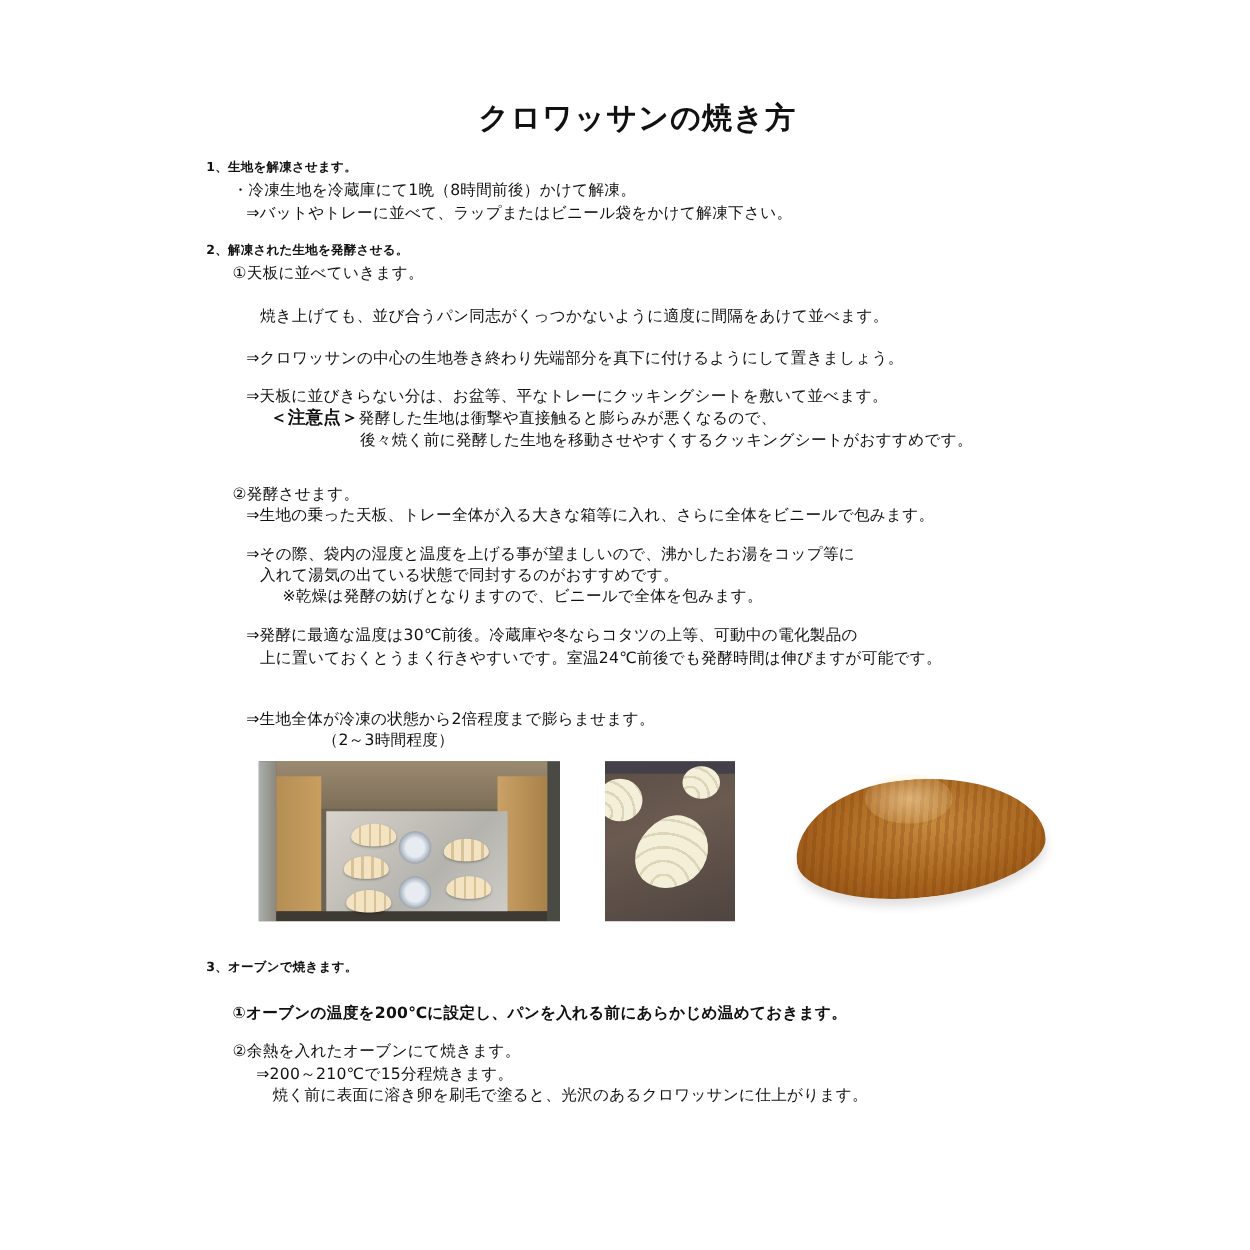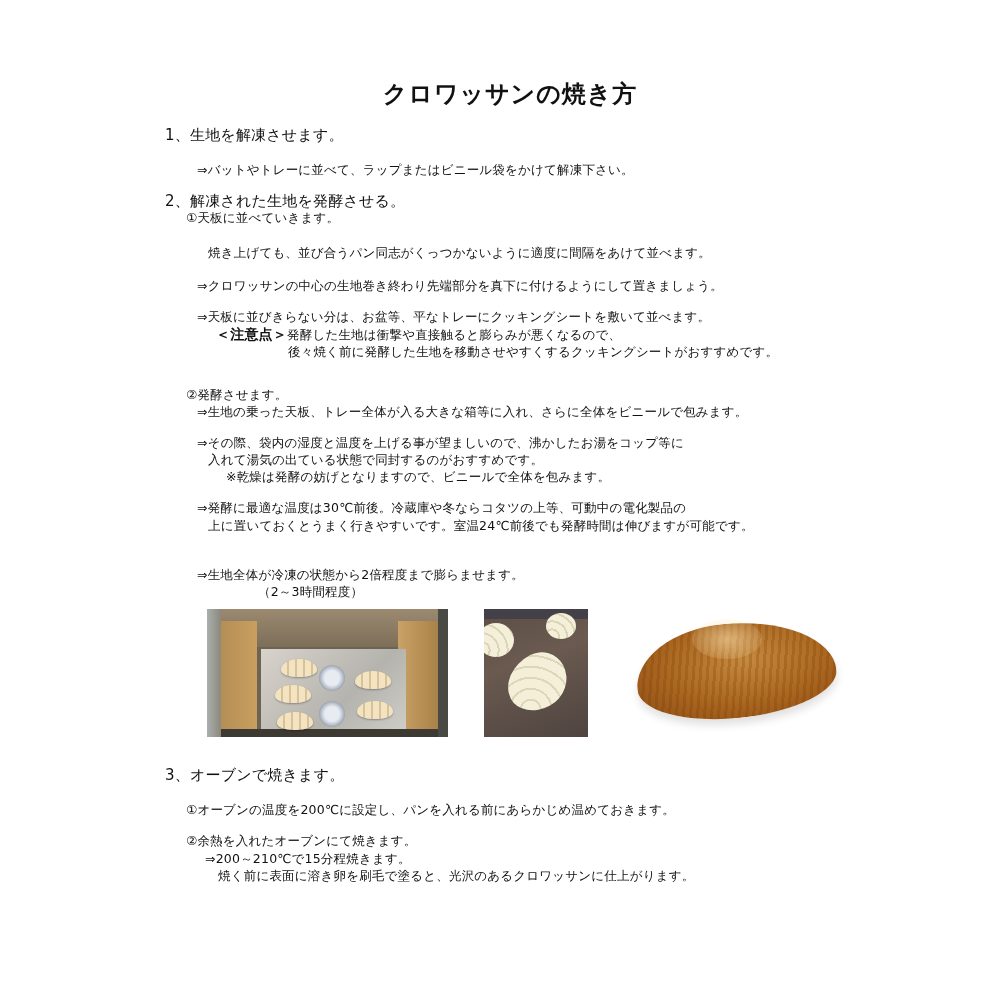--- a/index.html
+++ b/index.html
@@ -11,21 +11,21 @@
   .page { position: absolute; left: 0; top: 0; width: 808px; height: 1000px; }
   .title {
     position: absolute; left: 0; width: 1000px; top: 78px;
     text-align: center; font-size: 24px; font-weight: bold; letter-spacing: 1px;
     padding-left: 20px; box-sizing: border-box;
   }
   .line {
     position: absolute; white-space: nowrap; font-size: 12.5px; line-height: 16px;
     letter-spacing: 0.2px;
   }
-  .heading { font-weight: normal; font-size: 15px; }
+  .heading { font-weight: bold; font-size: 10px; }
   .note-label { font-weight: bold; font-size: 14px; }
   .photo {
     position: absolute; overflow: hidden;
   }
   
   .photo-box {
     left: 207px; top: 609px; width: 241px; height: 128px;
     background: #6d6352;
   }
   .photo-box .wall-l { position:absolute; left:0; top:0; width:14px; height:128px; background: linear-gradient(90deg,#a9b0ae,#8c877c); }
@@ -87,20 +87,21 @@
   }
 </style>
 </head>
 <body>
 
 <div class="page">
 
   <div class="title">クロワッサンの焼き方</div>
 
   <div class="line heading" style="left:165px; top:127px;">1、生地を解凍させます。</div>
+  <div class="line" style="left:186px; top:144px;">・冷凍生地を冷蔵庫にて1晩（8時間前後）かけて解凍。</div>
   <div class="line" style="left:197px; top:162px;">⇒バットやトレーに並べて、ラップまたはビニール袋をかけて解凍下さい。</div>
 
   <div class="line heading" style="left:165px; top:193px;">2、解凍された生地を発酵させる。</div>
   <div class="line" style="left:186px; top:210px;">①天板に並べていきます。</div>
   <div class="line" style="left:208px; top:245px;">焼き上げても、並び合うパン同志がくっつかないように適度に間隔をあけて並べます。</div>
   <div class="line" style="left:197px; top:278px;">⇒クロワッサンの中心の生地巻き終わり先端部分を真下に付けるようにして置きましょう。</div>
   <div class="line" style="left:197px; top:309px;">⇒天板に並びきらない分は、お盆等、平なトレーにクッキングシートを敷いて並べます。</div>
   <div class="line" style="left:216px; top:326px;">
     <span class="note-label">＜注意点＞</span><span>発酵した生地は衝撃や直接触ると膨らみが悪くなるので、</span>
   </div>
@@ -139,18 +140,18 @@
     <div class="dough-s2"></div>
     <div class="dough-big"></div>
   </div>
 
   <div class="photo photo-baked" title="baked-croissant">
     <div class="baked"></div>
     <div class="baked-shine"></div>
   </div>
 
   <div class="line heading" style="left:165px; top:767px;">3、オーブンで焼きます。</div>
-  <div class="line" style="left:186px; top:802px;">①オーブンの温度を200℃に設定し、パンを入れる前にあらかじめ温めておきます。</div>
+  <div class="line" style="left:186px; top:802px;font-weight:bold;">①オーブンの温度を200℃に設定し、パンを入れる前にあらかじめ温めておきます。</div>
   <div class="line" style="left:186px; top:833px;">②余熱を入れたオーブンにて焼きます。</div>
   <div class="line" style="left:205px; top:851px;">⇒200～210℃で15分程焼きます。</div>
   <div class="line" style="left:218px; top:868px;">焼く前に表面に溶き卵を刷毛で塗ると、光沢のあるクロワッサンに仕上がります。</div>
 
 </div>
 
 </body></html>

